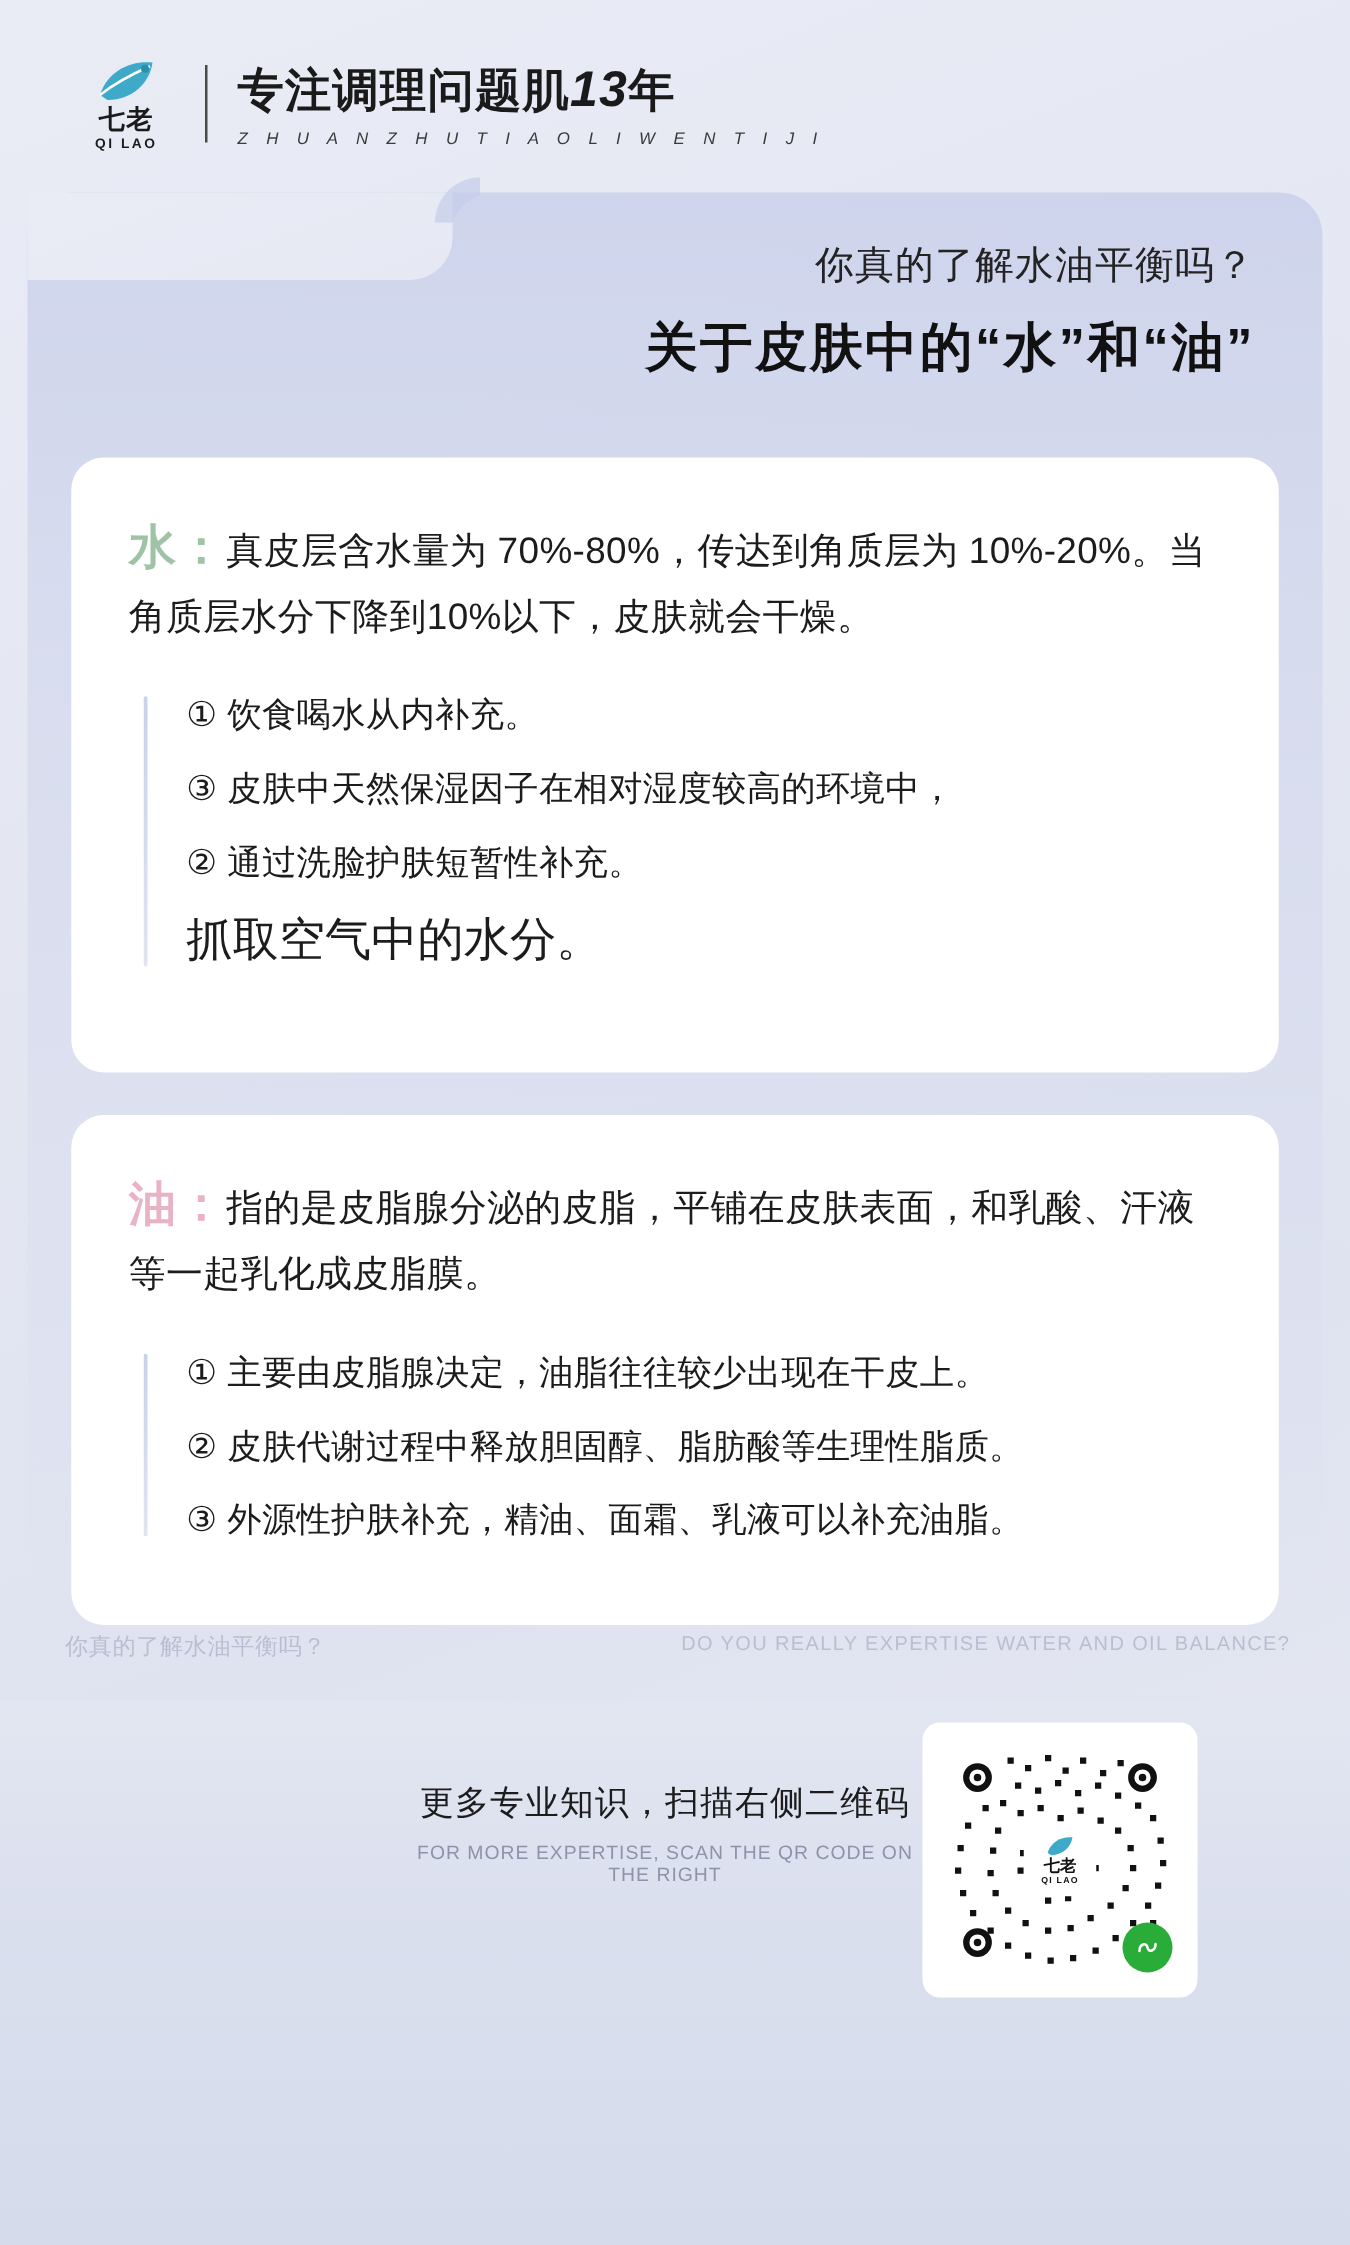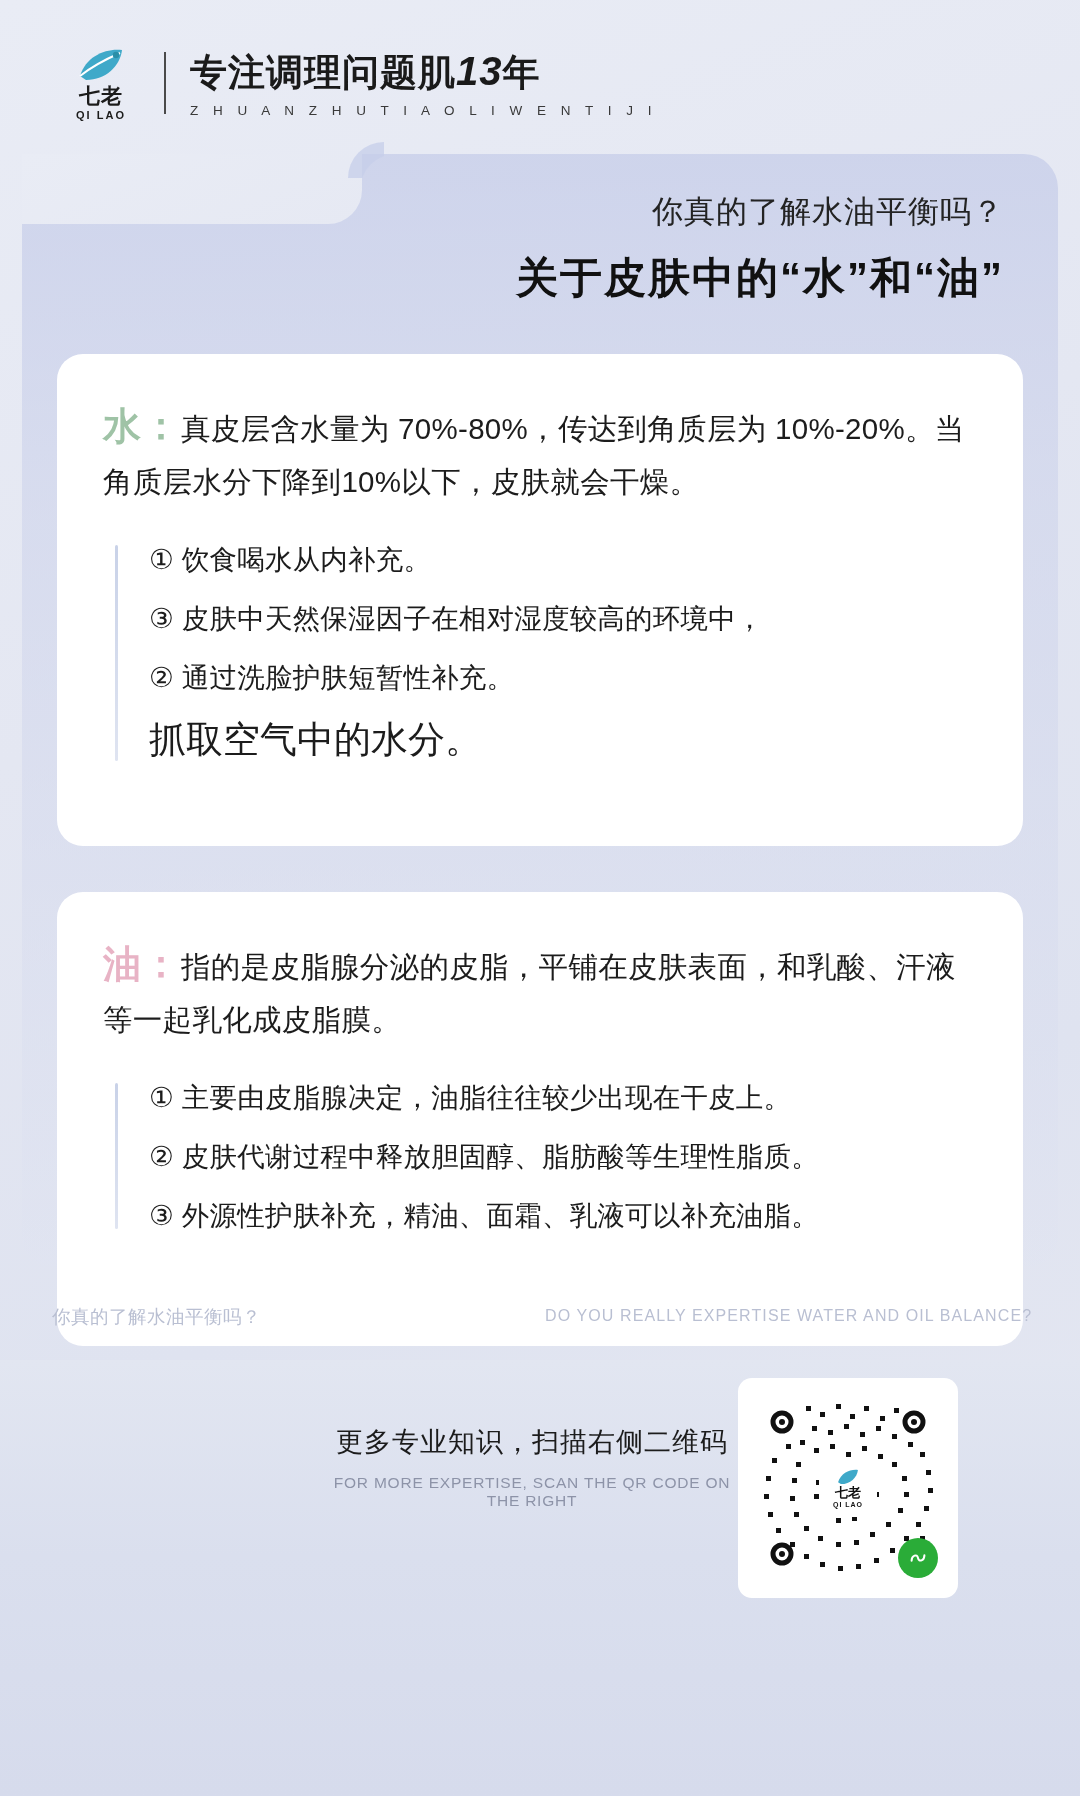--- a/index.html
+++ b/index.html
@@ -64,20 +64,21 @@
   }
   .header-main .num {
     font-style: italic;
     font-size: 40px;
   }
   .header-sub {
     margin-top: 8px;
     font-size: 13.5px;
     letter-spacing: 5.5px;
     color: #3a3a3a;
+    font-style: italic;
   }
 
   
   .panel {
     position: absolute;
     left: 22px;
     top: 154px;
     width: 1036px;
     height: 1112px;
     background: linear-gradient(180deg, rgba(198,205,233,0.75) 0%, rgba(205,211,235,0.6) 30%, rgba(214,219,238,0.45) 70%, rgba(224,228,242,0.30) 100%);
@@ -128,22 +129,22 @@
 
   
   .card {
     position: absolute;
     left: 35px;
     width: 966px;
     background: #ffffff;
     border-radius: 26px;
     padding: 42px 46px 42px 46px;
   }
-  .card-water { top: 200px; height: 492px; }
-  .card-oil   { top: 738px; height: 454px; }
+  .card-water { top: 212px; height: 492px; }
+  .card-oil   { top: 738px; height: 408px; }
 
   .lead {
     font-size: 29.5px;
     color: #1c1c1c;
     line-height: 1.62;
     letter-spacing: 0.3px;
   }
   .lead-key {
     font-size: 38px;
     font-weight: bold;

